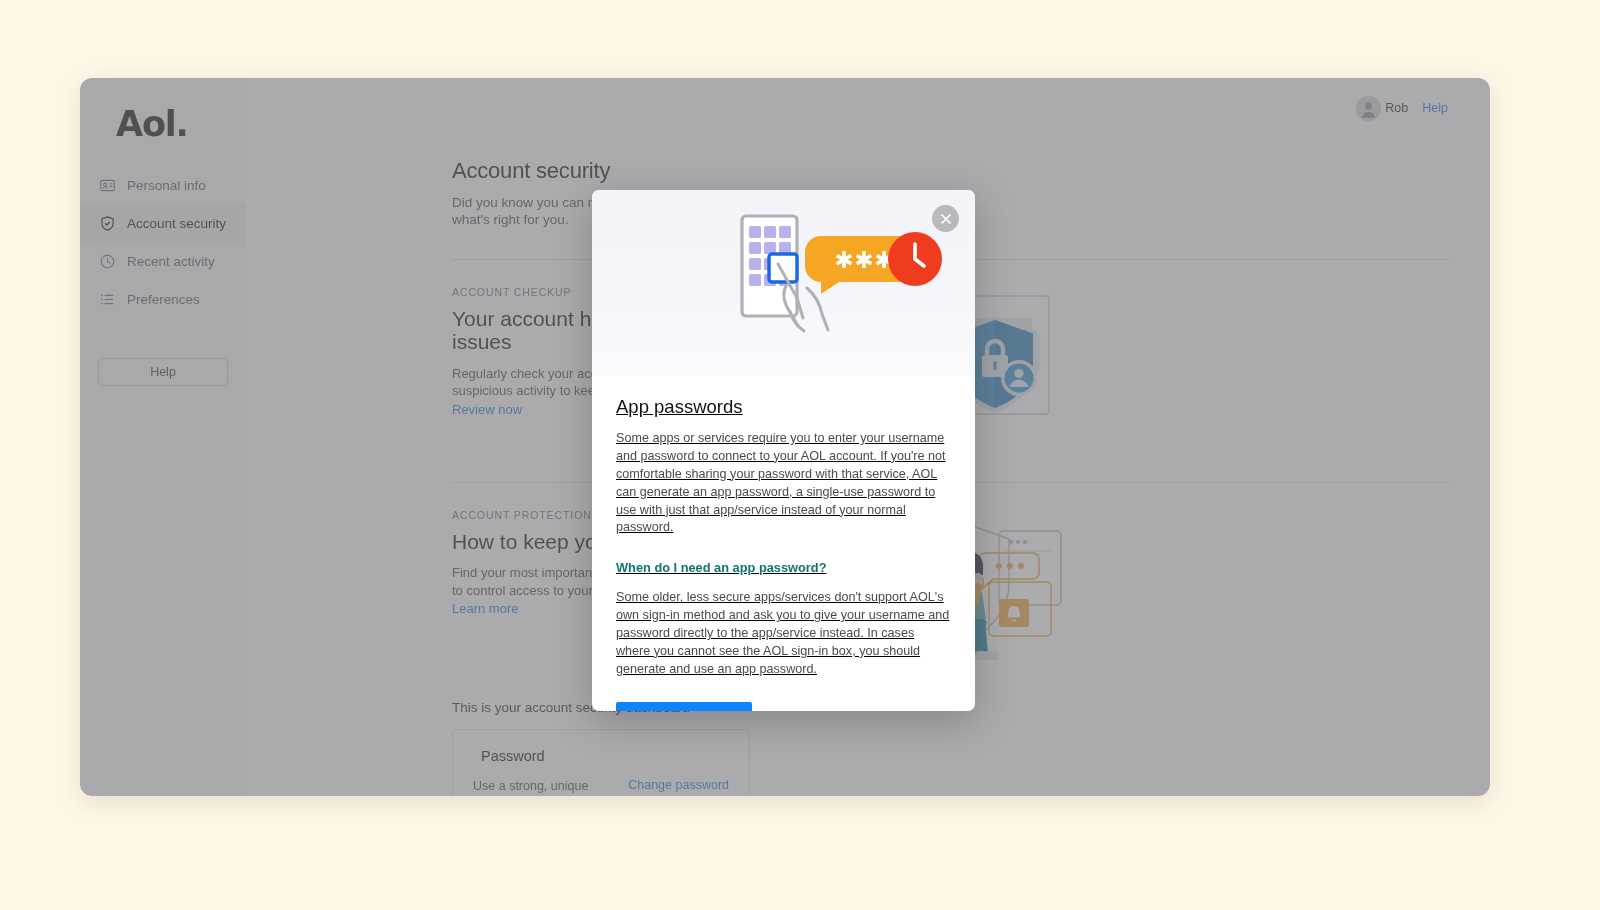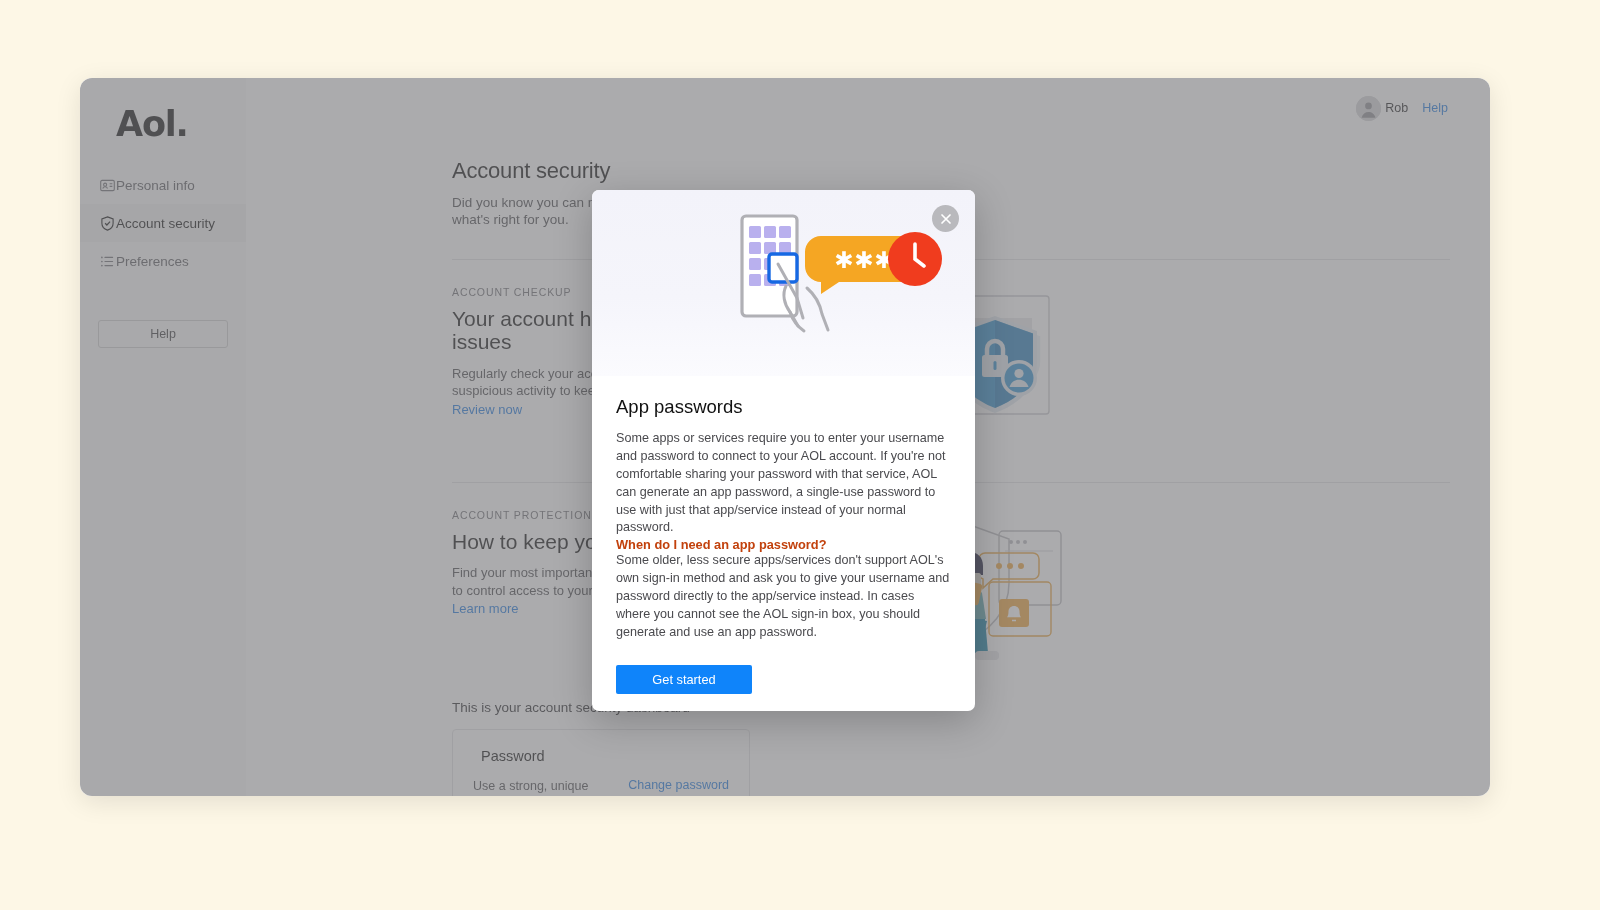--- a/index.html
+++ b/index.html
@@ -41,21 +41,21 @@
   }
   .logo {
     font-family: "DejaVu Sans", sans-serif;
     font-weight: 700;
     font-size: 35px;
     letter-spacing: -1.2px;
     color: #111;
     padding: 6px 0 22px 36px;
   }
   .nav-item {
-    display: flex; align-items: center; 
+    display: flex; align-items: center; gap: 11px;
     height: 38px; padding-left: 19px;
     font-size: 13.5px; color: #5b5b5f;
     cursor: pointer;
   }
   .nav-item .ico { width: 17px; height: 17px; flex: 0 0 17px; display:block; }
   .nav-item .ico svg { display:block; }
   .nav-item.active { color: #111; font-weight: 400; background: rgba(0,0,0,0.035); }
   .nav-item.active .ico svg { stroke: #111; }
   .help-btn {
     margin: 40px 18px 0 18px;
@@ -137,25 +137,25 @@
     background: linear-gradient(180deg,#f3f3fa 0%, #f5f5fb 58%, #fbfbfe 100%);
     position: relative;
   }
   .modal-close {
     position: absolute; right: 16px; top: 15px;
     width: 27px; height: 27px; border-radius: 50%;
     background: #b9b9bd;
     display:flex; align-items:center; justify-content:center;
     cursor: pointer; z-index: 3;
   }
-  .modal-body { padding: 20px 24px 0 24px; }
+  .modal-body { padding: 20px 24px 0 24px; text-decoration: underline; }
   .modal-title { font-size: 18.5px; color: #111; font-weight: 400; }
   .modal-p { margin-top: 12px; font-size: 12.6px; line-height: 1.42; color: #4a4a4e; }
-  .modal-h { margin-top: 0; font-size: 12.8px; color: #c2410c; font-weight: 700; }
-  .modal-p2 { margin-top: 0; font-size: 12.6px; line-height: 1.42; color: #4a4a4e; }
+  .modal-h { margin-top: 23px; font-size: 12.8px; color: #0f766e; font-weight: 700; }
+  .modal-p2 { margin-top: 14px; font-size: 12.6px; line-height: 1.42; color: #4a4a4e; }
   .cta {
     margin-top: 23px; width: 136px; height: 29px;
     background: #0f84fa; color: #fff;
     border: none; border-radius: 2px;
     font-size: 12.8px; cursor: pointer;
     font-family: "Liberation Sans", sans-serif;
     display:flex; align-items:center; justify-content:center;
   }
 </style>
 </head>
@@ -185,20 +185,29 @@
         <div class="nav-item active">
           <span class="ico">
             <svg width="17" height="17" viewBox="0 0 20 20" fill="none" stroke="#111" stroke-width="1.3">
               <path d="M10 2.2 16.6 4.6v5c0 4-2.8 6.9-6.6 8.2-3.8-1.3-6.6-4.2-6.6-8.2v-5z"></path>
               <path d="M7.2 9.7 9.3 11.8 13 7.9" stroke-width="1.4"></path>
             </svg>
           </span>
           <span>Account security</span>
         </div>
 
+        <div class="nav-item">
+          <span class="ico">
+            <svg width="17" height="17" viewBox="0 0 20 20" fill="none" stroke="#6e6e73" stroke-width="1.3">
+              <circle cx="10" cy="10" r="7.4"></circle>
+              <path d="M10 5.6V10l3 1.8"></path>
+            </svg>
+          </span>
+          <span>Recent activity</span>
+        </div>
 
         <div class="nav-item">
           <span class="ico">
             <svg width="17" height="17" viewBox="0 0 20 20" fill="none" stroke="#6e6e73" stroke-width="1.3">
               <path d="M7 5.2h9M7 10h9M7 14.8h9" stroke-linecap="round"></path>
               <circle cx="3.4" cy="5.2" r="1" fill="#6e6e73" stroke="none"></circle>
               <circle cx="3.4" cy="10" r="1" fill="#6e6e73" stroke="none"></circle>
               <circle cx="3.4" cy="14.8" r="1" fill="#6e6e73" stroke="none"></circle>
             </svg>
           </span>

